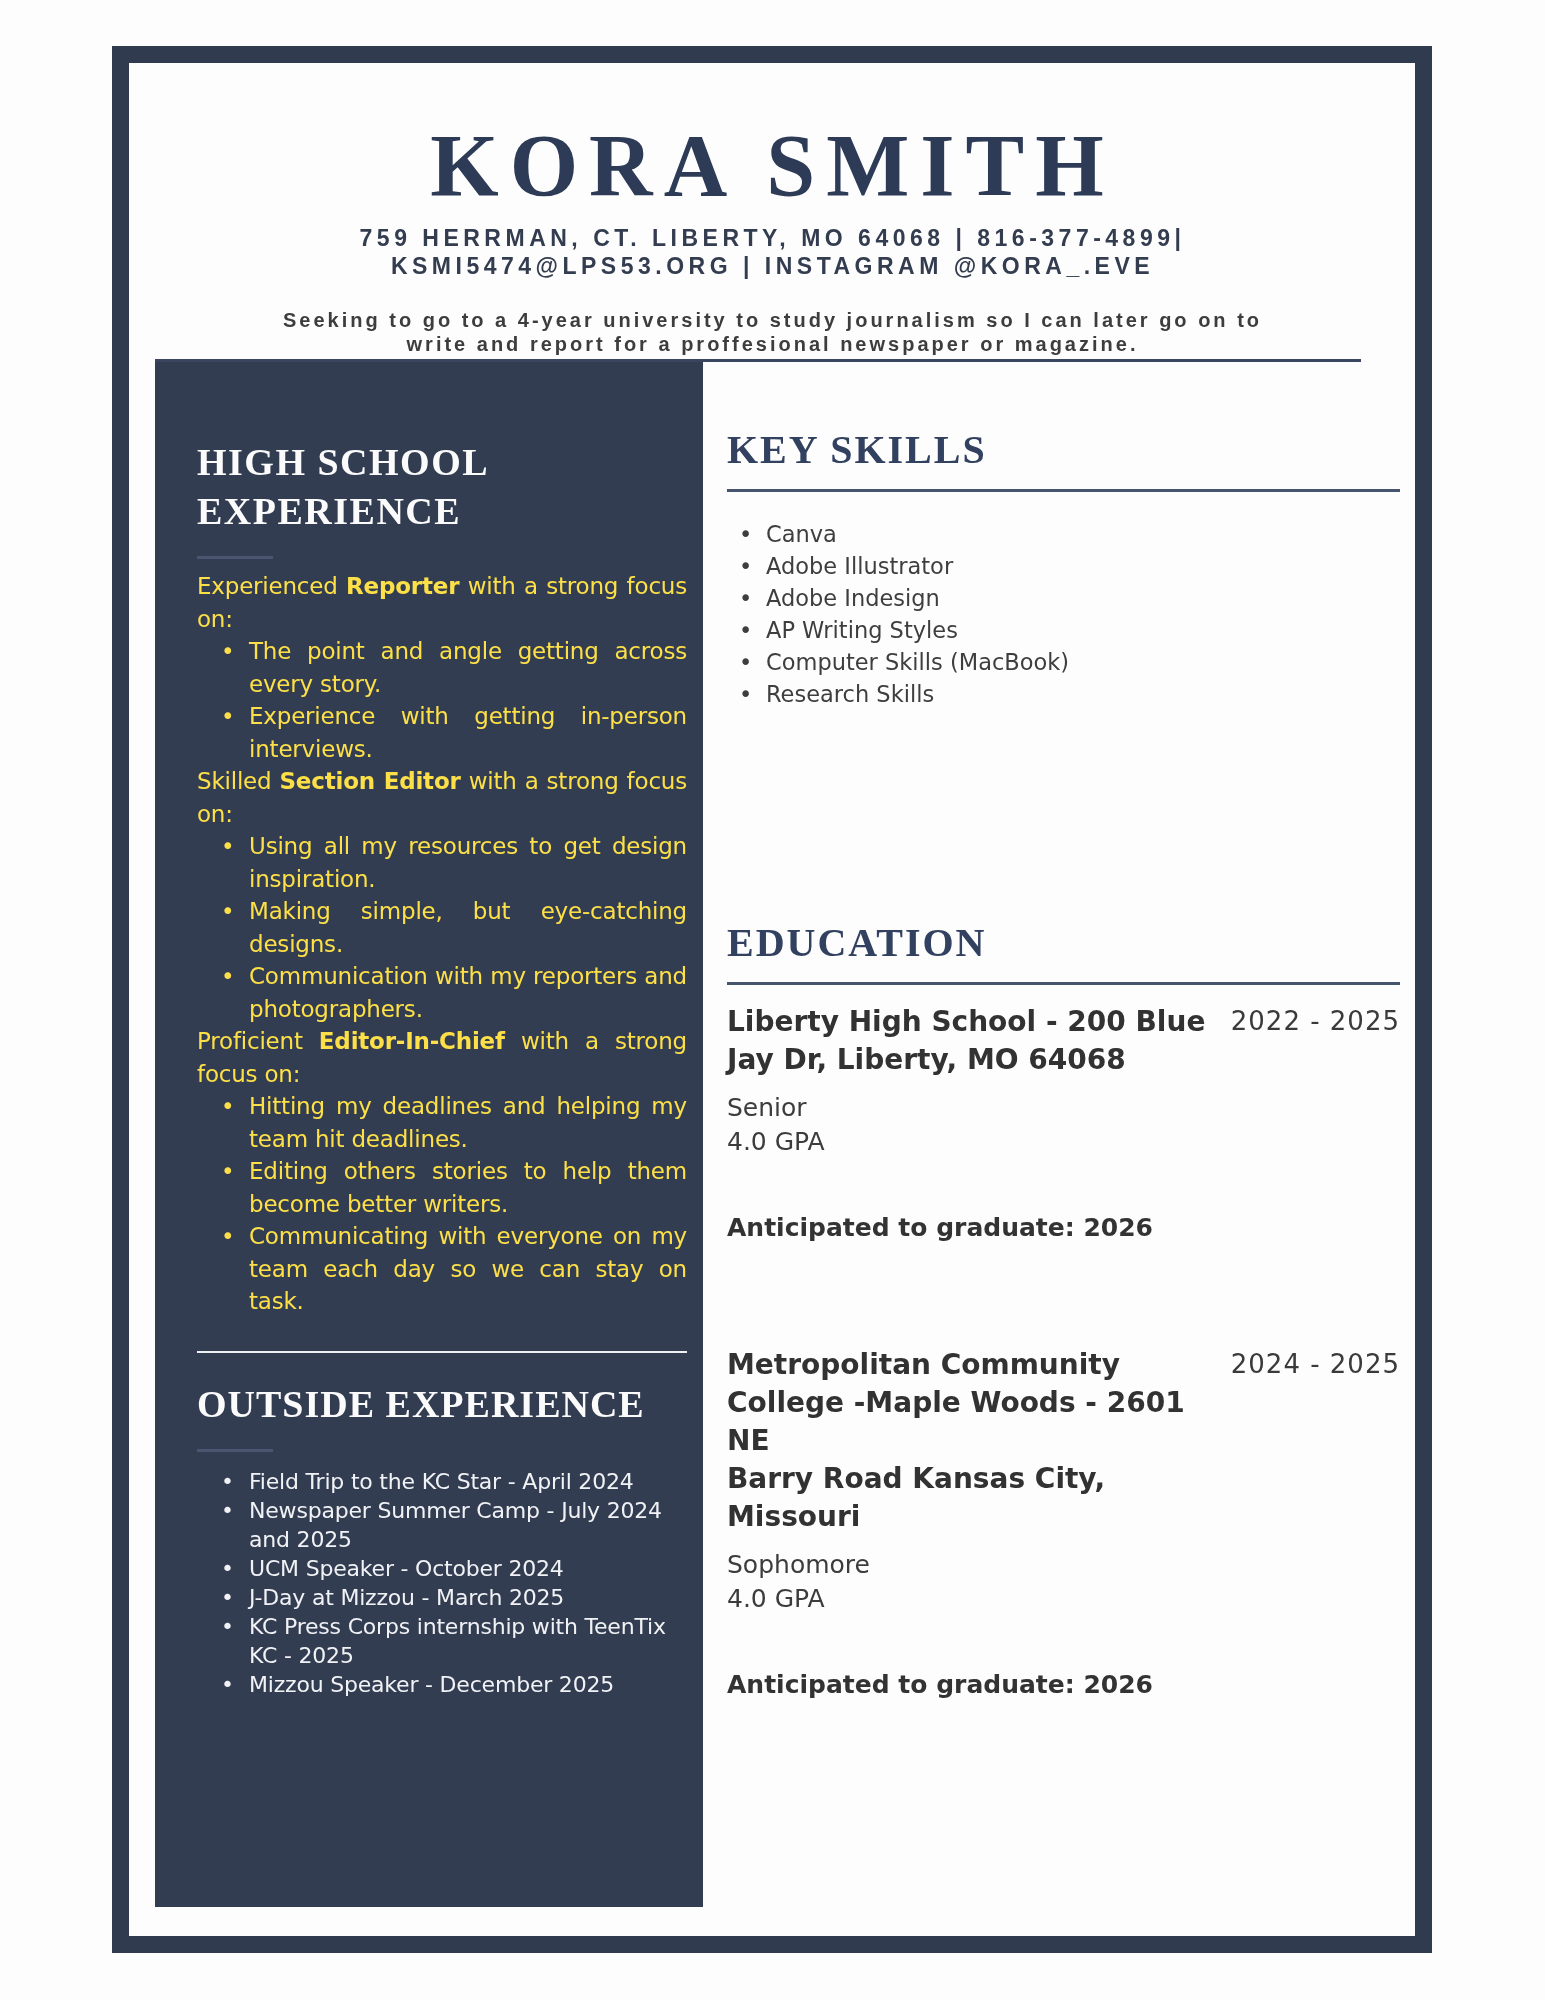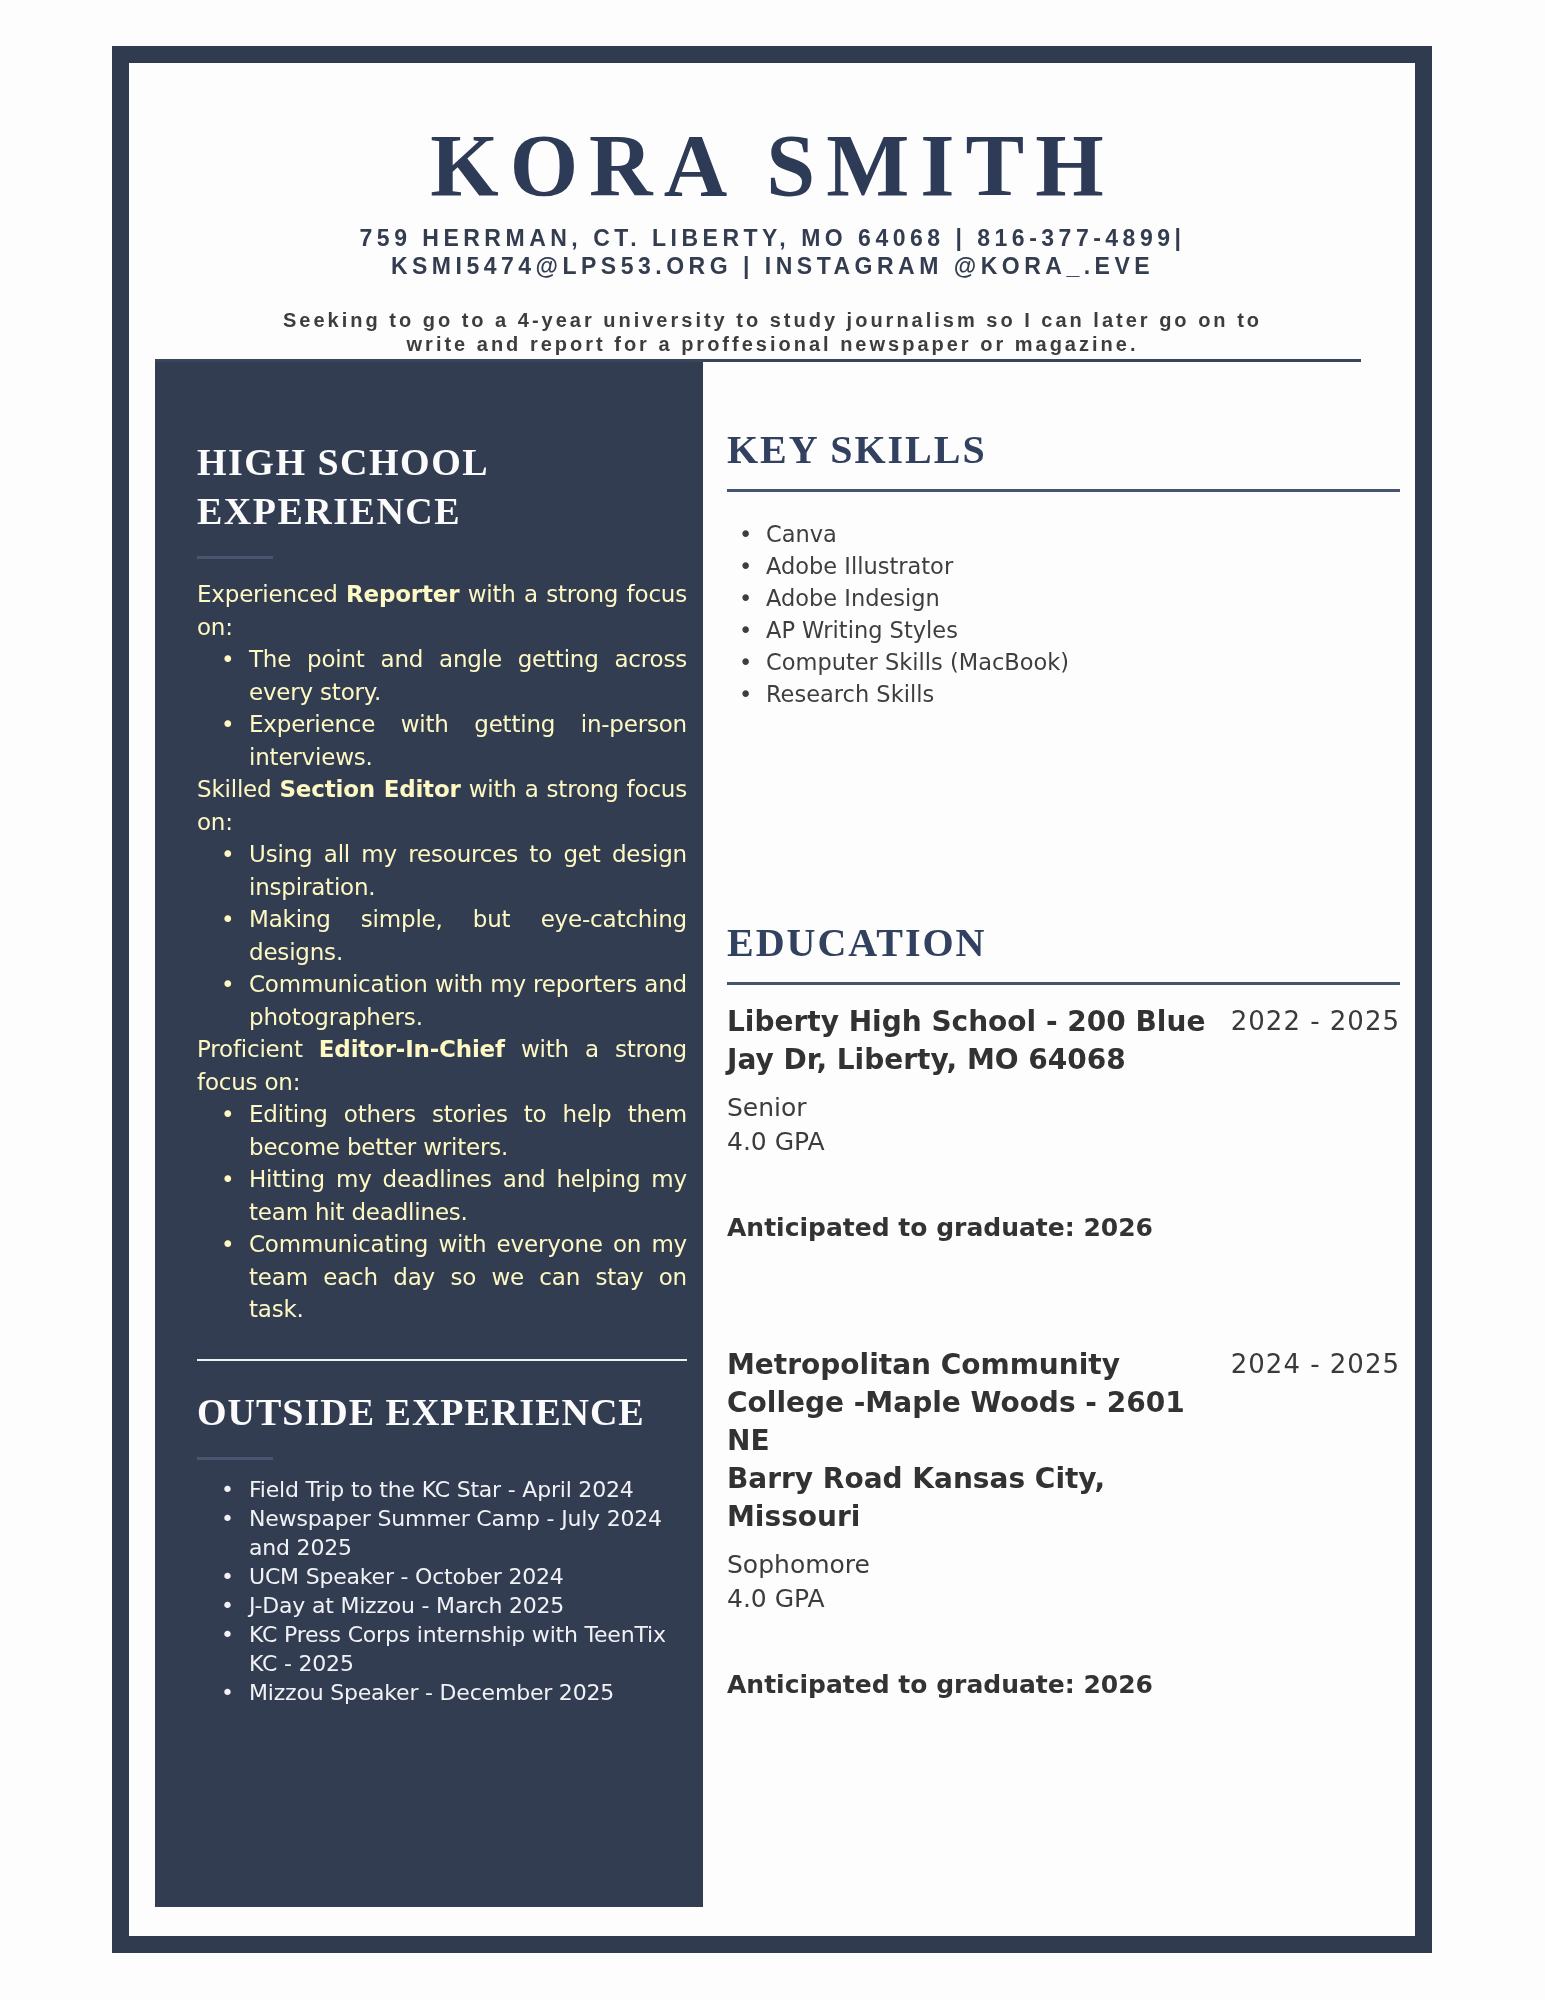--- a/index.html
+++ b/index.html
@@ -49,22 +49,22 @@
     background:var(--navy-panel);color:var(--sidebar-text);
     padding:76px 16px 0 42px;
   }
   .side-heading{
     font-family:"Liberation Serif","DejaVu Serif",serif;
     font-size:38px;font-weight:700;letter-spacing:1.5px;line-height:49px;
     color:#FBFBFC;
   }
   .side-underline{width:76px;height:3px;background:#4A5670;margin-top:20px;}
   .hs-body{
-    margin-top:19px;font-size:23px;line-height:32.5px;letter-spacing:-0.2px;
-    text-align:justify;color:#fef9c3;
+    margin-top:11px;font-size:23px;line-height:32.5px;letter-spacing:-0.2px;
+    text-align:justify;color:#fde047;
   }
   .hs-body p{margin:0;}
   .side-list{list-style:none;}
   .side-list li{position:relative;padding-left:52px;}
   .side-list li::before{content:"\2022";position:absolute;left:24px;}
   .divider{height:2px;background:#EEF0F4;margin-top:33px;}
   .outside-heading{margin-top:27px;white-space:nowrap;letter-spacing:1px;}
   .outside-list{
     margin-top:15px;font-size:22px;line-height:29px;letter-spacing:-0.2px;
     color:#F1F2F5;text-align:left;
@@ -128,22 +128,22 @@
       <li>Experience with getting in-person interviews.</li>
     </ul>
     <p><span>Skilled </span><b>Section Editor</b><span> with a strong focus on:</span></p>
     <ul class="side-list">
       <li>Using all my resources to get design inspiration.</li>
       <li>Making simple, but eye-catching designs.</li>
       <li>Communication with my reporters and photographers.</li>
     </ul>
     <p><span>Proficient </span><b>Editor-In-Chief</b><span> with a strong focus on:</span></p>
     <ul class="side-list">
+      <li>Hitting my deadlines and helping my team hit deadlines.</li>
       <li>Editing others stories to help them become better writers.</li>
-      <li>Hitting my deadlines and helping my team hit deadlines.</li>
       <li>Communicating with everyone on my team each day so we can stay on task.</li>
     </ul>
   </div>
 
   <div class="divider"></div>
 
   <div class="side-heading outside-heading">OUTSIDE EXPERIENCE</div>
   <div class="side-underline"></div>
 
   <ul class="side-list outside-list">

